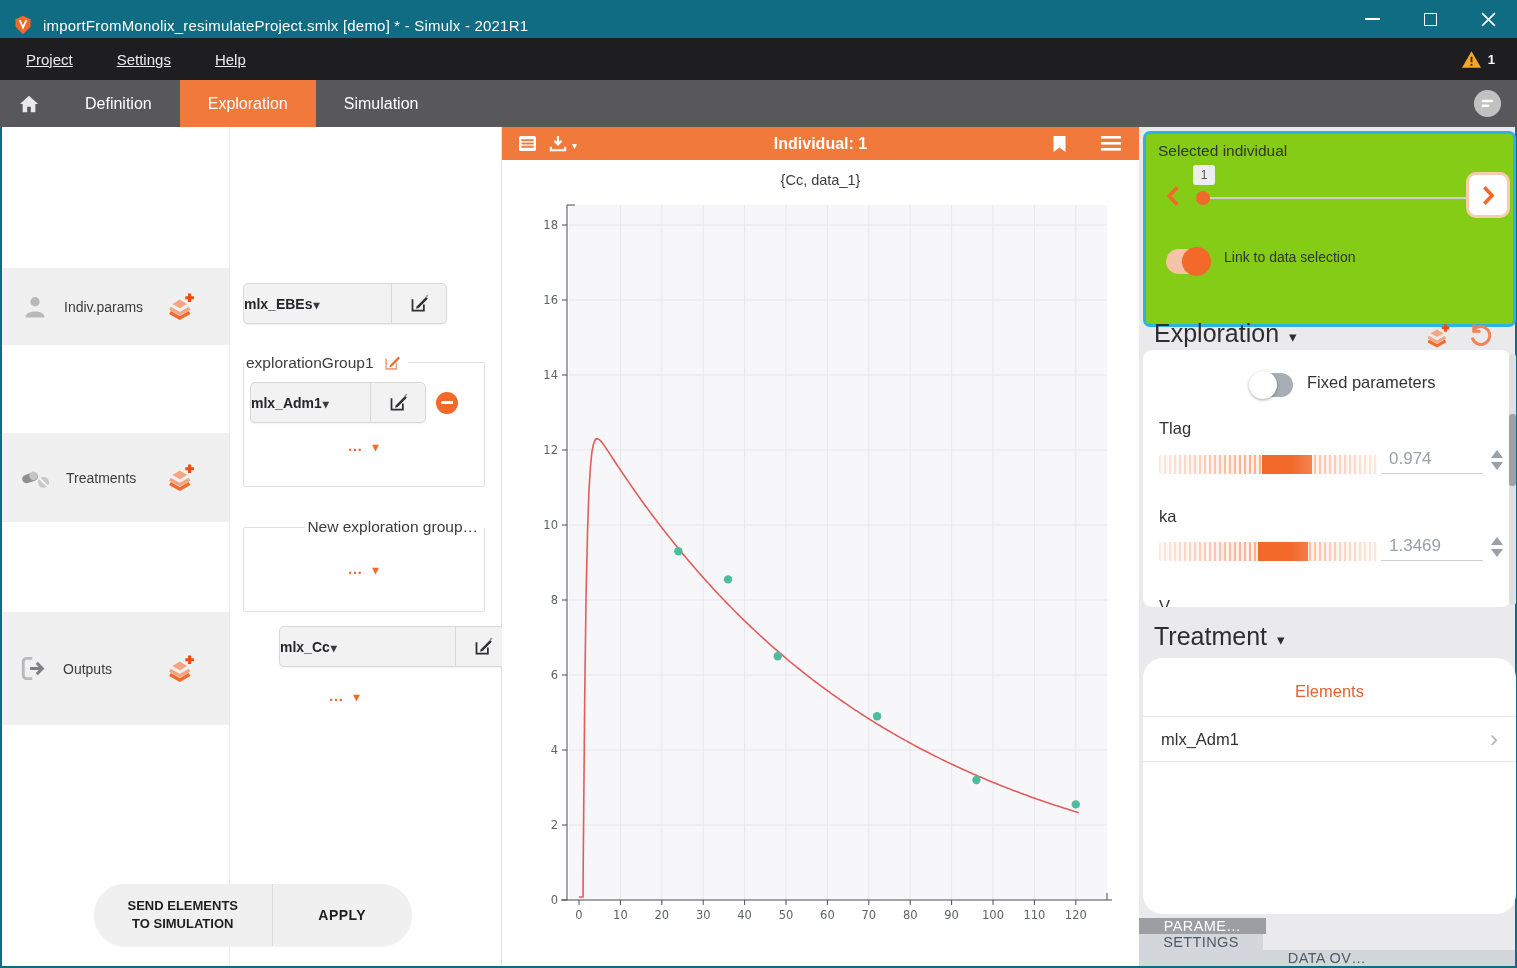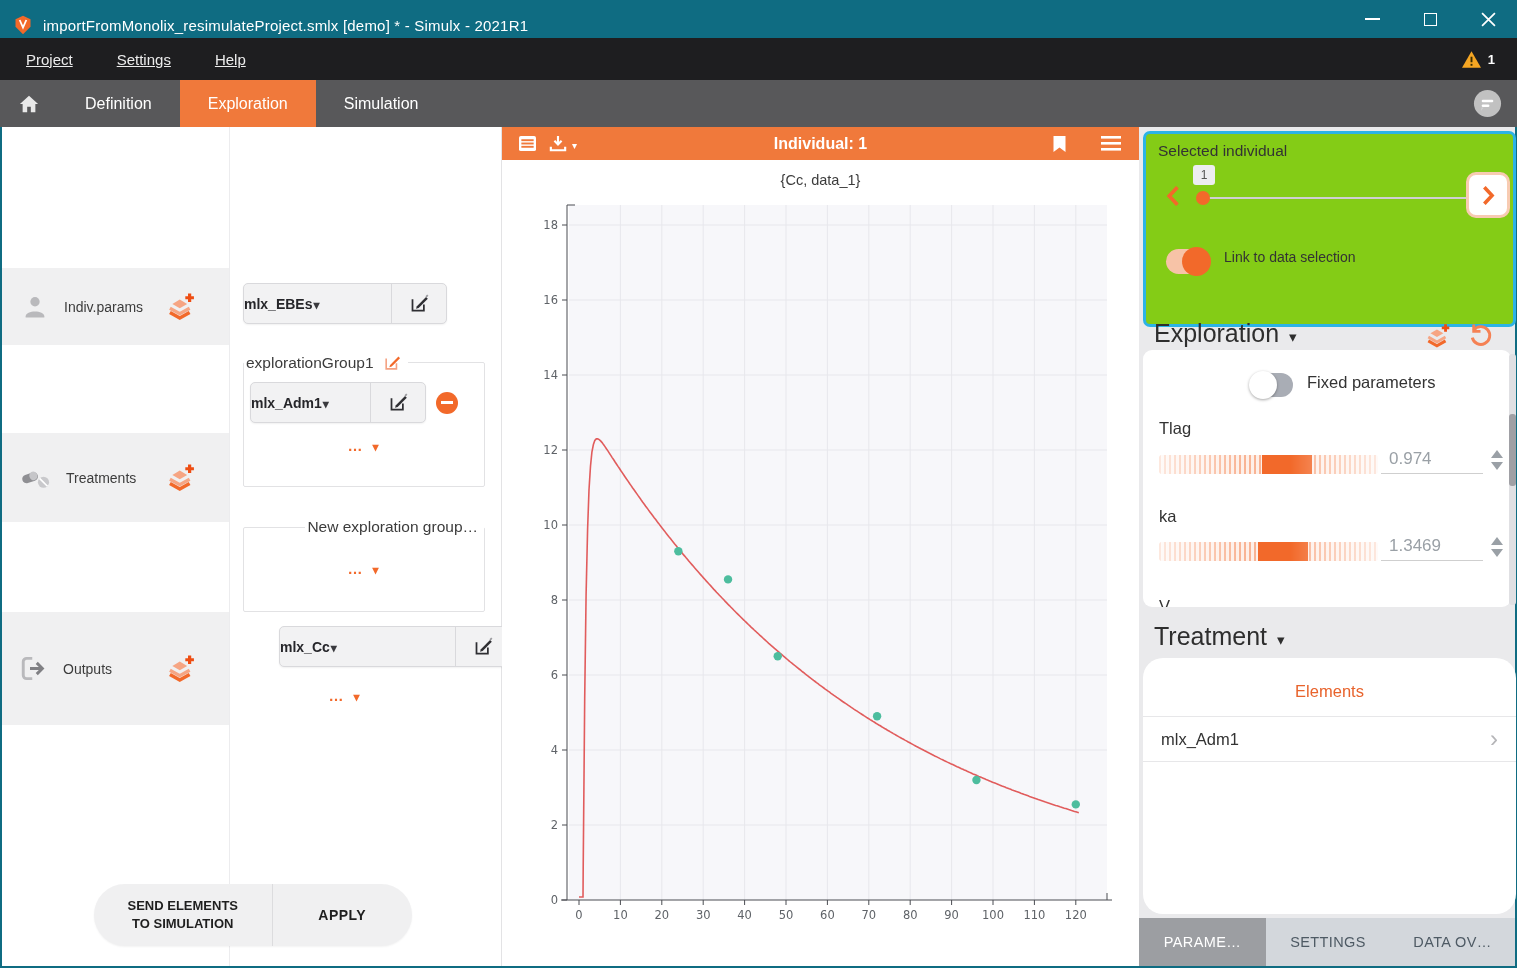--- a/index.html
+++ b/index.html
@@ -155,21 +155,21 @@
   .treat-card { position:absolute; left:4px; top:531px; width:373px; height:256px; background:#fff;
                 border-radius:20px; }
   .treat-tab { position:absolute; left:0; top:24px; width:100%; text-align:center; font-size:16.5px;
                color:#e8632c; cursor:pointer; }
   .treat-div1 { position:absolute; left:0; top:58px; width:100%; height:1px; background:#e7e7e9; }
   .treat-row { position:absolute; left:0; top:59px; width:100%; height:45px; display:flex;
                align-items:center; padding:0 18px; cursor:pointer; border-bottom:1px solid #e7e7e9; }
   .treat-row .lbl { font-size:16.5px; color:#333; }
   .treat-row .chev { margin-left:auto; color:#b5b5b8; font-size:24px; line-height:1; }
 
-  .bottom-tabs { position:absolute; left:0; top:791px; width:376px; height:48px; display:flex; }
+  .bottom-tabs { position:absolute; left:0; top:791px; width:376px; height:48px; display:flex;flex-direction:column; }
   .btab { display:flex; align-items:center; justify-content:center; font-size:14.5px; letter-spacing:.4px;
           color:#4e5a64; background:#d3d7dc; cursor:pointer; }
   .btab.active { background:#9c9ea2; color:#fff; }
   #btab-0 { width:127px; } #btab-1 { width:124px; } #btab-2 { flex:1; }
 </style>
 </head>
 <body>
 
 <div class="window">
 

